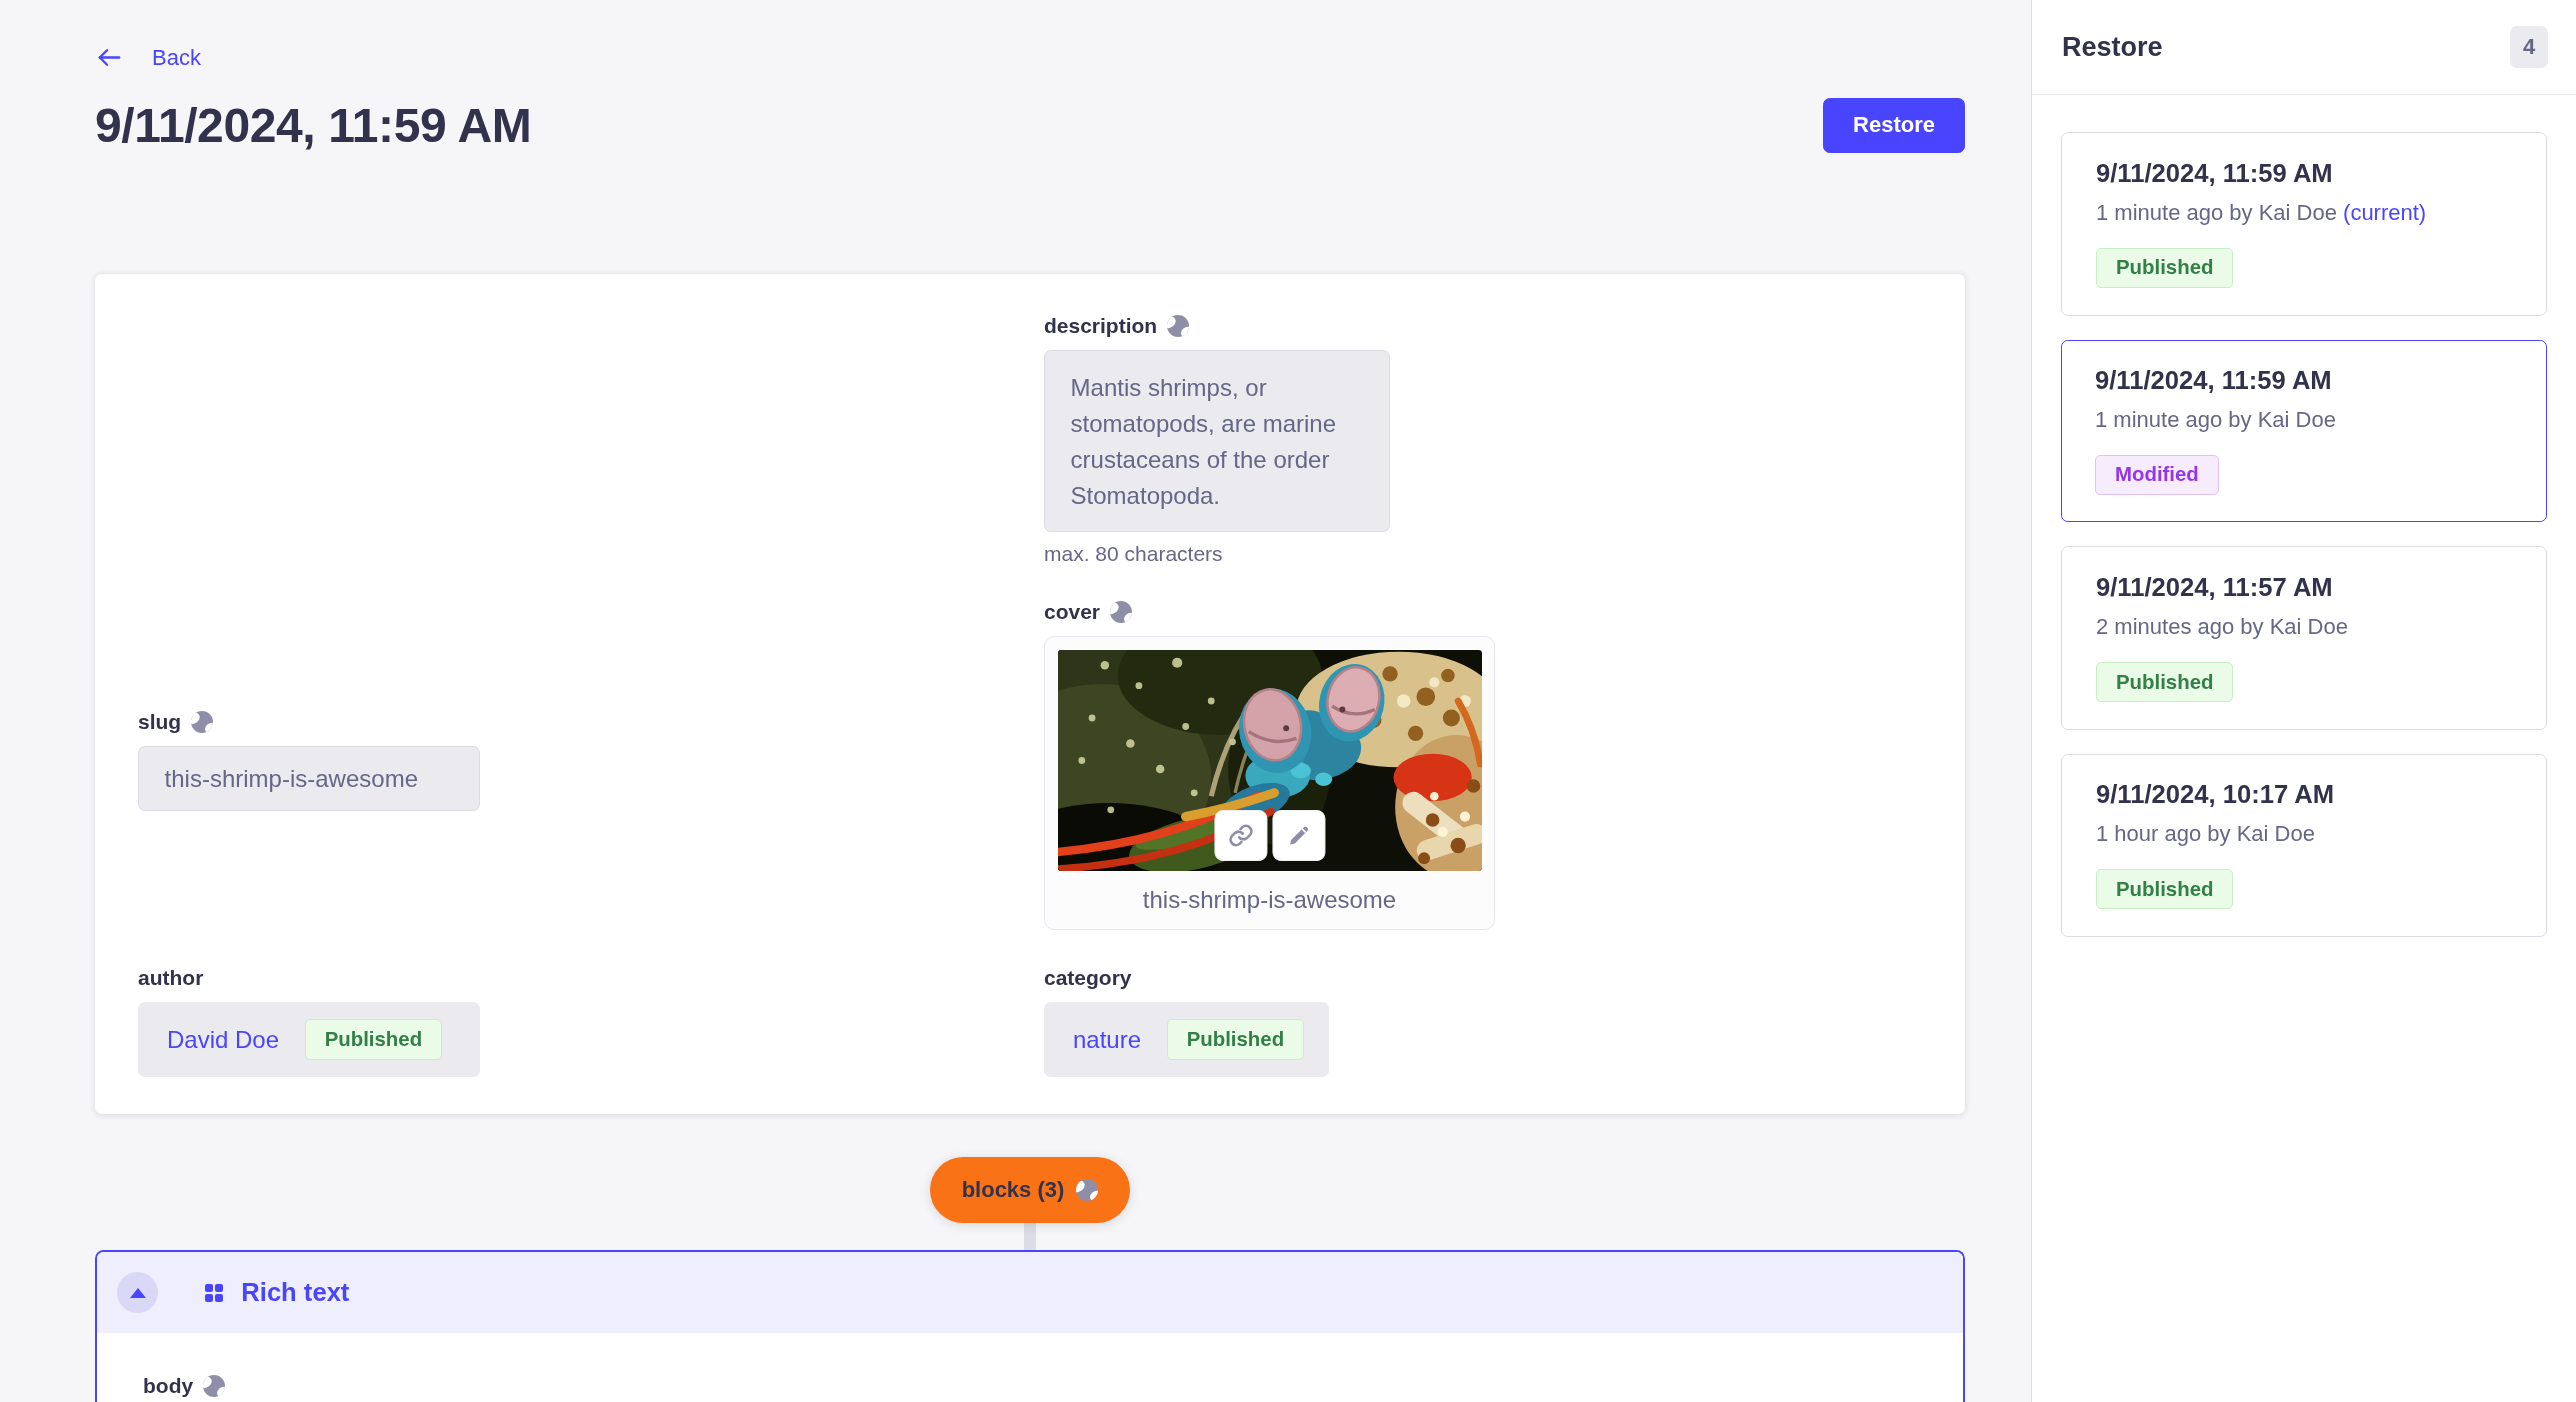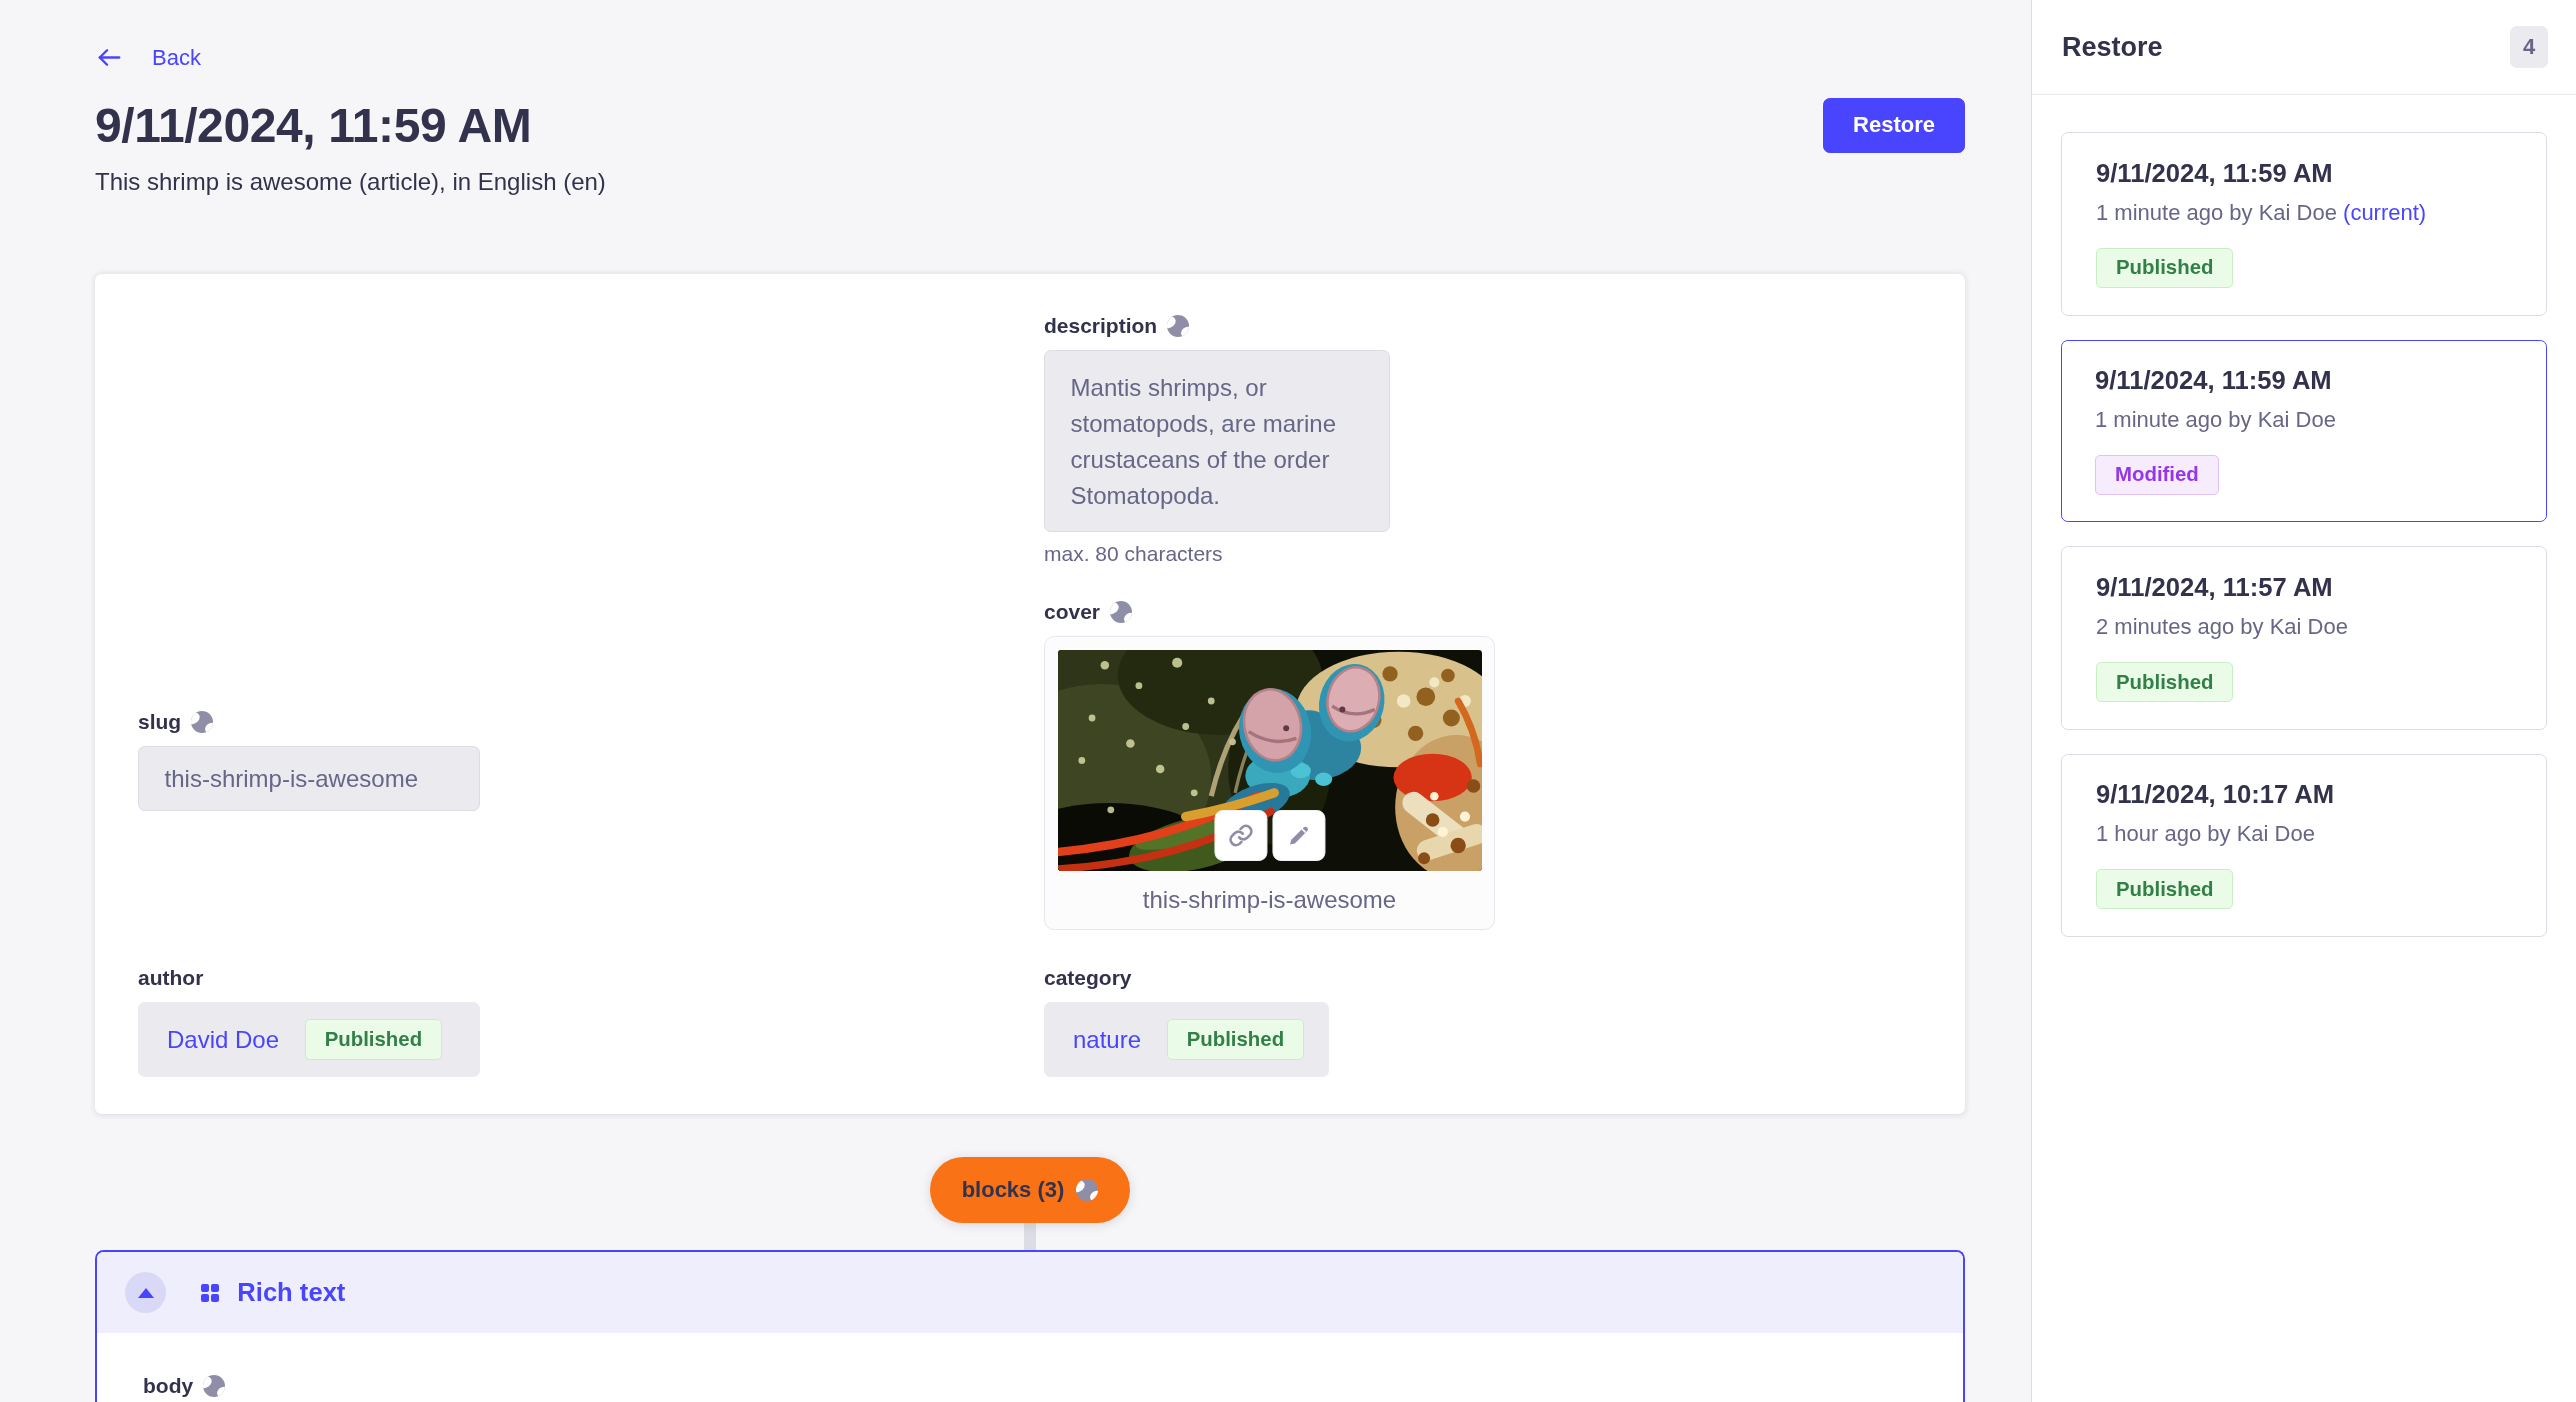--- a/index.html
+++ b/index.html
@@ -80,21 +80,21 @@
     position: relative; z-index: 2; margin: 43px auto 0; width: max-content; height: 66px;
     background: #f97316; border-radius: 34px; box-shadow: 0 1.7px 10.2px rgba(33,33,52,.14);
     display: flex; align-items: center; gap: 12px; padding: 0 32px;
     font-size: 22px; font-weight: 700; color: #32324d;
   }
   .connector { position: relative; z-index: 1; width: 12.8px; height: 28px; background: #dcdce4; margin: -0.9px auto 0; }
   .rich-block {
     border: 2.6px solid #4945ff; border-bottom: none; border-radius: 8.5px 8.5px 0 0;
     background: #fff; height: 153px; overflow: hidden;
   }
-  .block-header { background: #eeeefc; height: 81px; display: flex; align-items: center; padding: 0 28px; gap: 32px; }
+  .block-header { background: #eeeefc; height: 81px; display: flex; align-items: center; padding: 0 20px; gap: 44px; }
   .collapse-btn {
     width: 41px; height: 41px; border-radius: 50%; background: #d9d9f7; border: none;
     display: flex; align-items: center; justify-content: center; cursor: pointer;
   }
   .tri-up { width: 0; height: 0; border-left: 8.5px solid transparent; border-right: 8.5px solid transparent; border-bottom: 10.2px solid #4945ff; }
   .block-title { display: flex; align-items: center; gap: 15.3px; color: #4945ff; font-size: 25.6px; font-weight: 600; }
   .block-body { padding: 41px 46px; background: #fff; }
 
   
   .versions-panel {
@@ -129,21 +129,20 @@
             <path d="M20 12H4"></path>
             <path d="M10 18l-6-6 6-6"></path>
           </svg>
       </span>
       <span class="back-label">Back</span>
     </div>
     <div class="title-row">
       <h1 class="page-title">9/11/2024, 11:59 AM</h1>
       <button class="restore-btn">Restore</button>
     </div>
-    <div class="subtitle">This shrimp is awesome (article), in English (en)</div>
   </div>
 
   <div class="form-card">
 
 
     <div class="field f-desc">
       <div class="field-label">
         <span>description</span>
         <span class="globe-icon"></span>
       </div>

